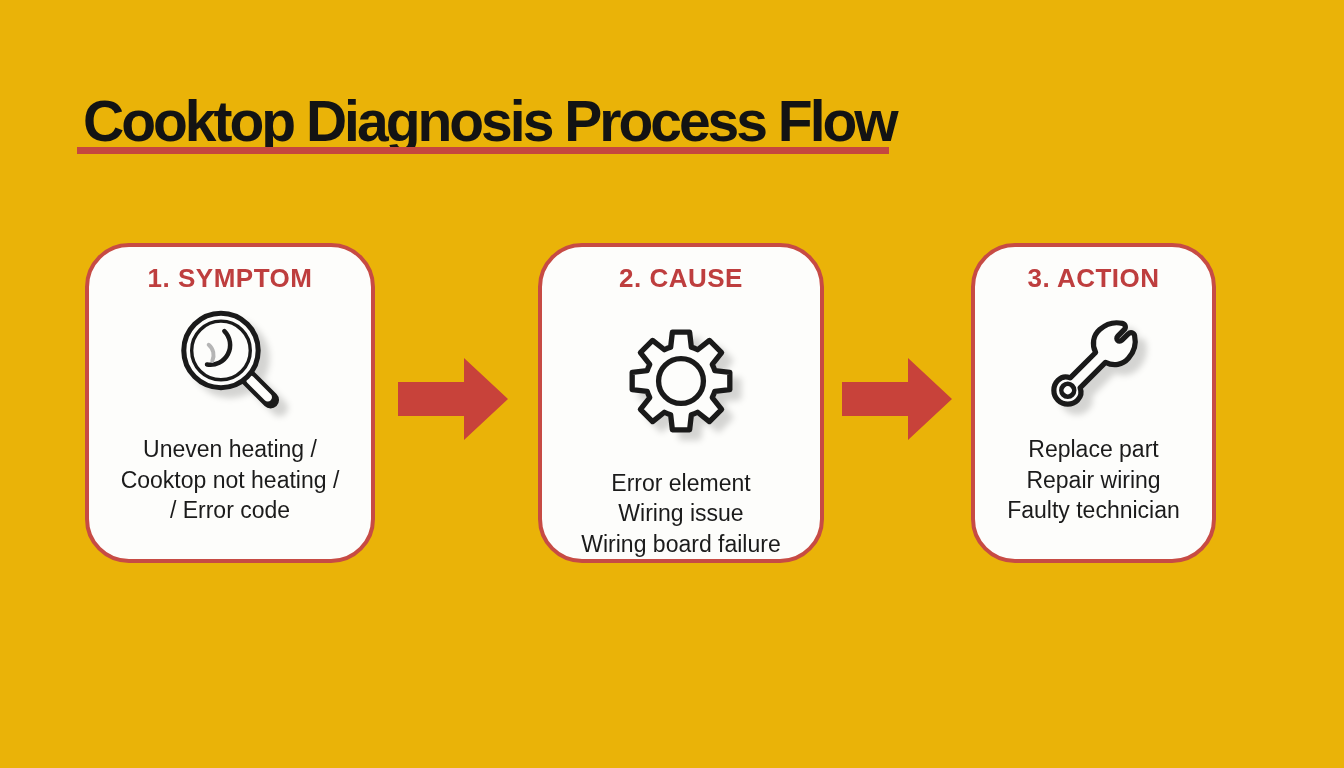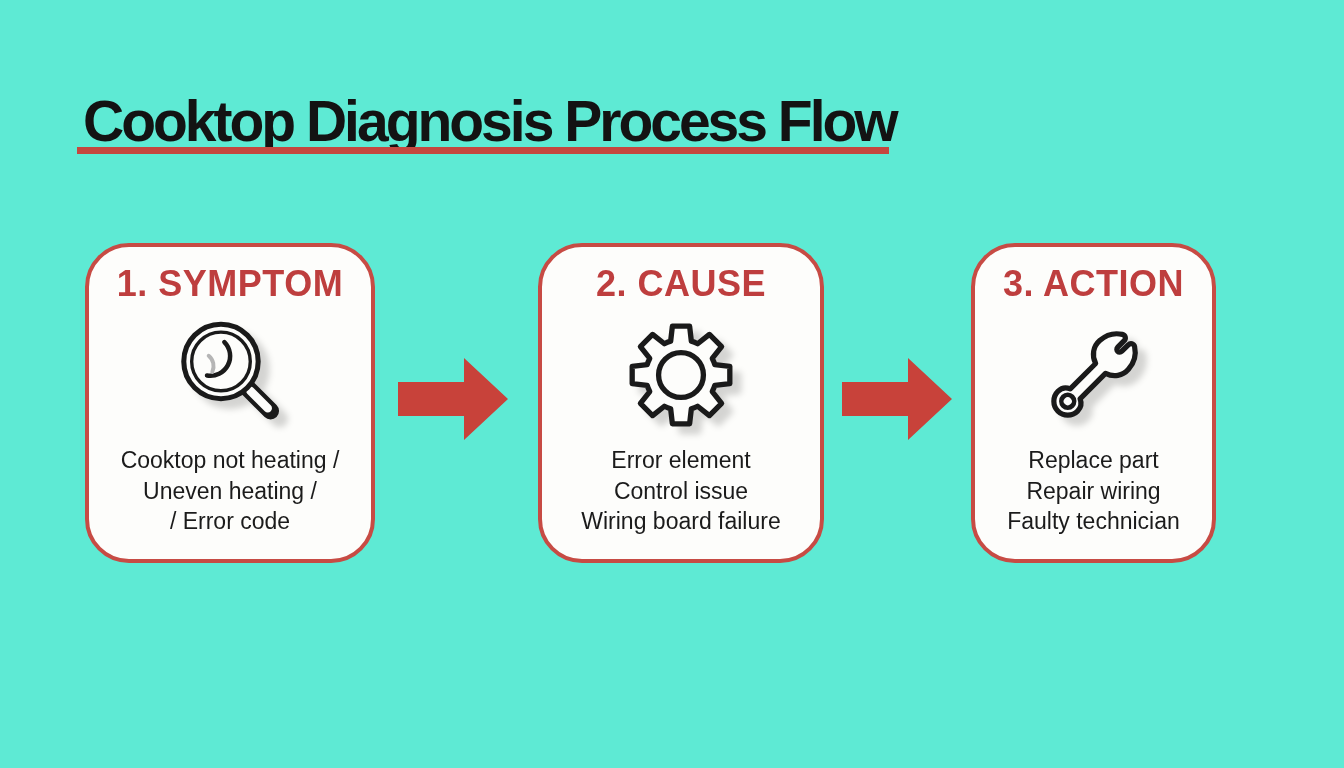--- a/index.html
+++ b/index.html
@@ -5,21 +5,21 @@
   html, body {
     margin: 0;
     padding: 0;
     background: #e8e8e8;
     font-family: "Liberation Sans", "DejaVu Sans", sans-serif;
   }
   .canvas {
     position: relative;
     width: 1344px;
     height: 768px;
-    background: #5eead4;
+    background: #eab308;
     overflow: hidden;
   }
   .title {
     position: absolute;
     left: 83px;
     top: 88px;
     margin: 0;
     font-size: 57px;
     font-weight: 700;
     letter-spacing: -3px;
@@ -40,25 +40,25 @@
     height: 320px;
     box-sizing: border-box;
     background: #FDFDFB;
     border: 4px solid #C74B44;
     border-radius: 44px;
     display: flex;
     flex-direction: column;
     align-items: center;
   }
   .card-1 { left: 85px;  width: 290px; }
-  .card-2 { left: 538px; width: 286px; }
+  .card-2 { left: 538px; width: 286px; justify-content: space-between; }
   .card-3 { left: 971px; width: 245px; }
   .step-heading {
     margin-top: 16px;
-    font-size: 36px;
+    font-size: 26px;
     font-weight: 700;
     letter-spacing: 0.5px;
     color: #BE3E3E;
     white-space: nowrap;
   }
   .step-icon {
     height: 140px;
     display: flex;
     align-items: center;
     justify-content: center;
@@ -97,22 +97,22 @@
       <svg width="124" height="124" viewBox="0 0 110 110" aria-hidden="true">
         <line x1="71" y1="67" x2="91" y2="87" stroke="#1A1A1A" stroke-width="15" stroke-linecap="round"></line>
         <line x1="73" y1="69" x2="88.5" y2="84.5" stroke="#FDFDFB" stroke-width="7.5" stroke-linecap="round"></line>
         <circle cx="47" cy="43" r="33" fill="#FDFDFB" stroke="#1A1A1A" stroke-width="4.5"></circle>
         <circle cx="47" cy="43" r="26" fill="none" stroke="#1A1A1A" stroke-width="3"></circle>
         <path d="M 34.6,55.4 A 17.5,17.5 0 0 0 50,25.8" fill="none" stroke="#1A1A1A" stroke-width="4" stroke-linecap="round"></path>
         <path d="M 39.3,52.2 A 12,12 0 0 0 36.1,37.9" fill="none" stroke="#B5B5B5" stroke-width="3.5" stroke-linecap="round"></path>
       </svg>
     </div>
     <div class="step-lines">
+      <div>Uneven heating /</div>
       <div>Cooktop not heating /</div>
-      <div>Uneven heating /</div>
       <div>/ Error code</div>
     </div>
   </section>
 
   <div class="flow-arrow arrow-1">
     <svg width="110" height="82" viewBox="0 0 110 82" aria-hidden="true">
       <polygon points="0,24 66,24 66,0 110,41 66,82 66,58 0,58" fill="#C8423A"></polygon>
     </svg>
   </div>
 
@@ -127,21 +127,21 @@
                  A 30,30 0 0 1 58.76,78.68 L 57.31,91.37 L 42.69,91.37 L 41.24,78.68
                  A 30,30 0 0 1 35.92,76.49 L 25.91,84.41 L 15.59,74.09 L 23.51,64.08
                  A 30,30 0 0 1 21.32,58.76 L 8.63,57.31 L 8.63,42.69 L 21.32,41.24
                  A 30,30 0 0 1 23.51,35.92 L 15.59,25.91 L 25.91,15.59 L 35.92,23.51
                  A 30,30 0 0 1 41.24,21.32 Z" fill="#FDFDFB" stroke="#1A1A1A" stroke-width="4.5" stroke-linejoin="round"></path>
         <circle cx="50" cy="50" r="19" fill="#FDFDFB" stroke="#1A1A1A" stroke-width="4.5"></circle>
       </svg>
     </div>
     <div class="step-lines">
       <div>Error element</div>
-      <div>Control issue</div>
+      <div>Wiring issue</div>
       <div>Wiring board failure</div>
     </div>
   </section>
 
   <div class="flow-arrow arrow-2">
     <svg width="110" height="82" viewBox="0 0 110 82" aria-hidden="true">
       <polygon points="0,24 66,24 66,0 110,41 66,82 66,58 0,58" fill="#C8423A"></polygon>
     </svg>
   </div>
 

